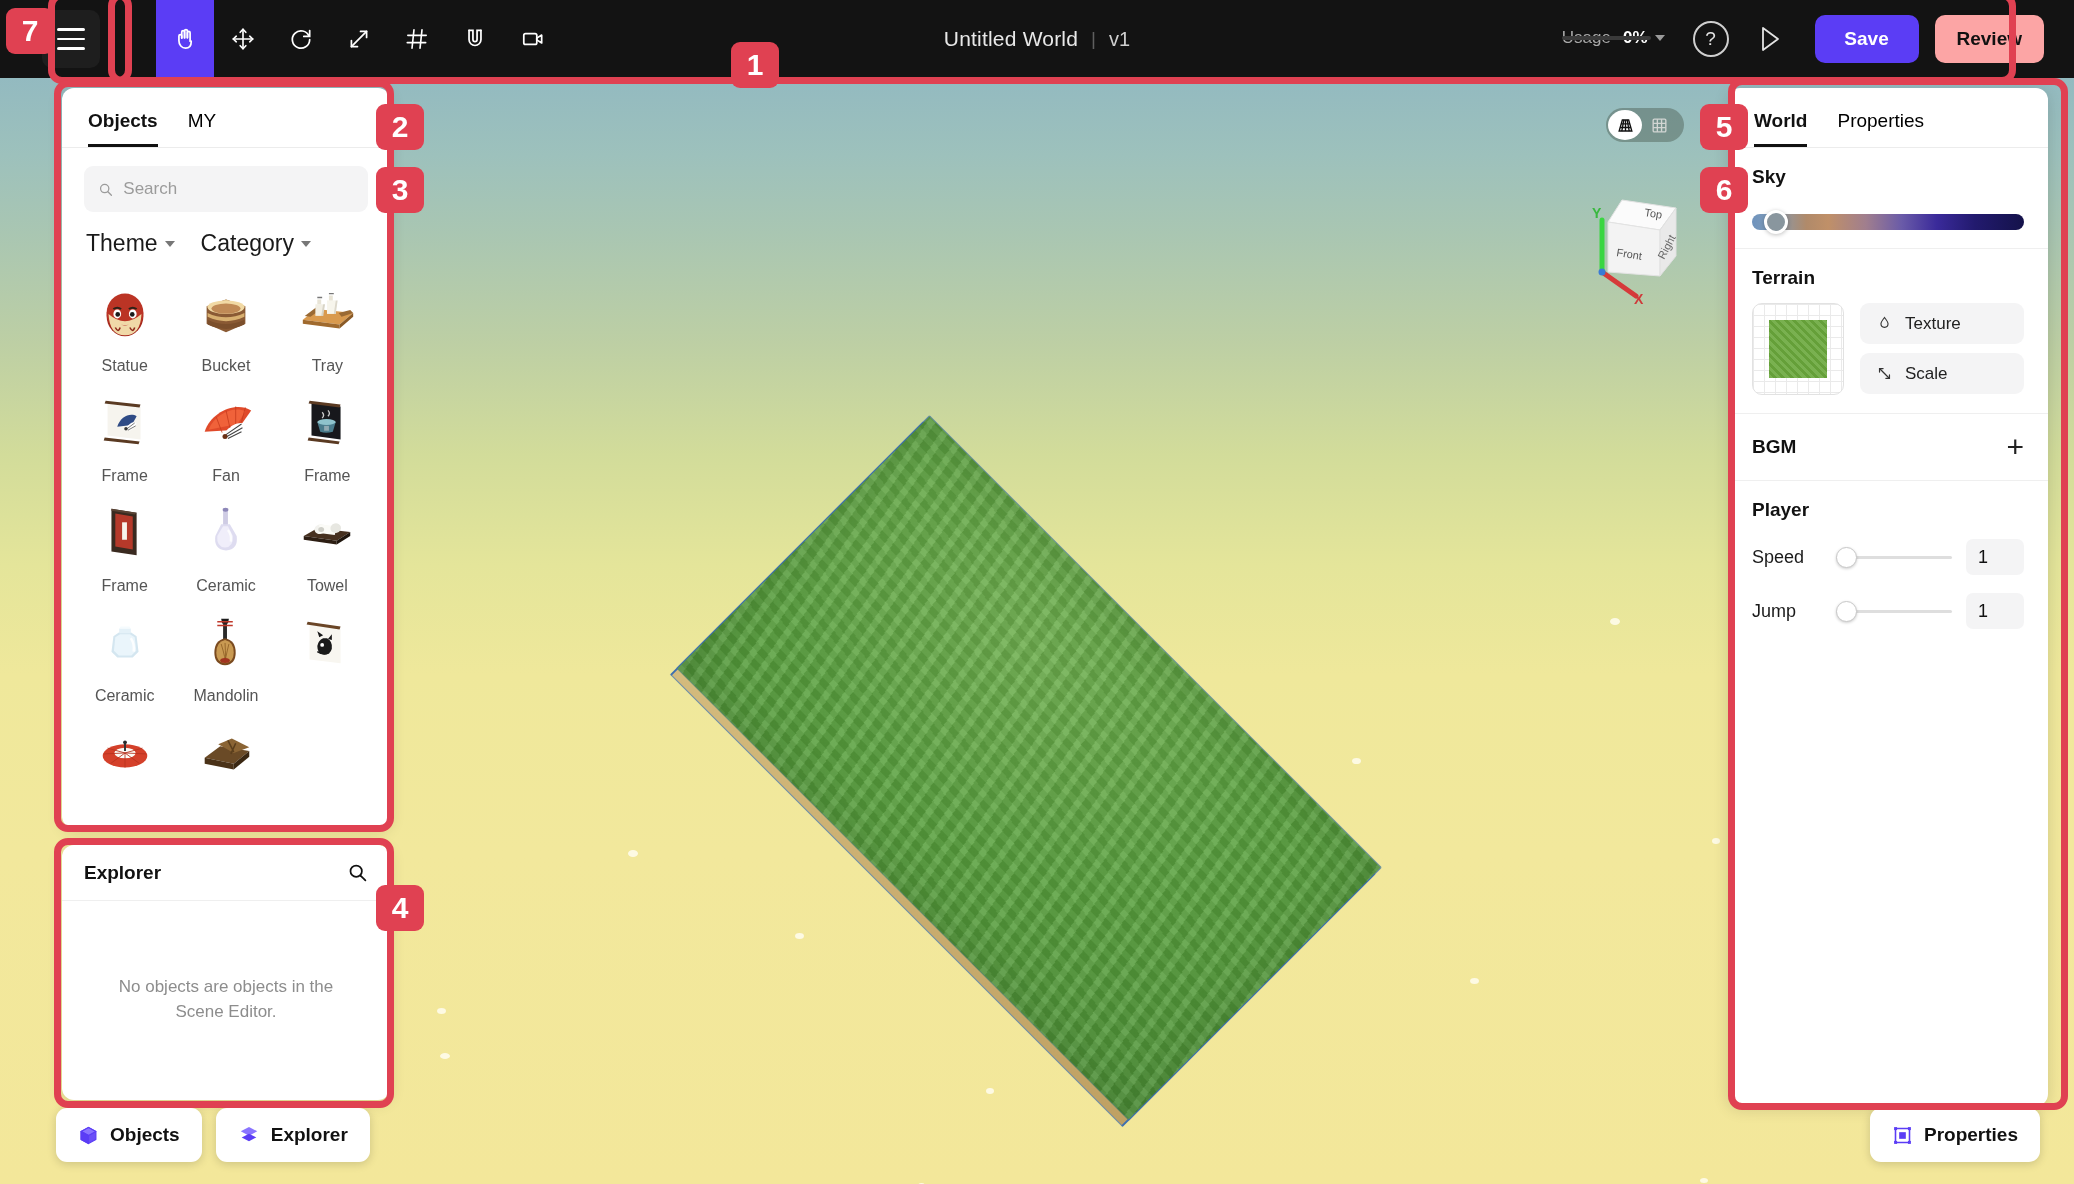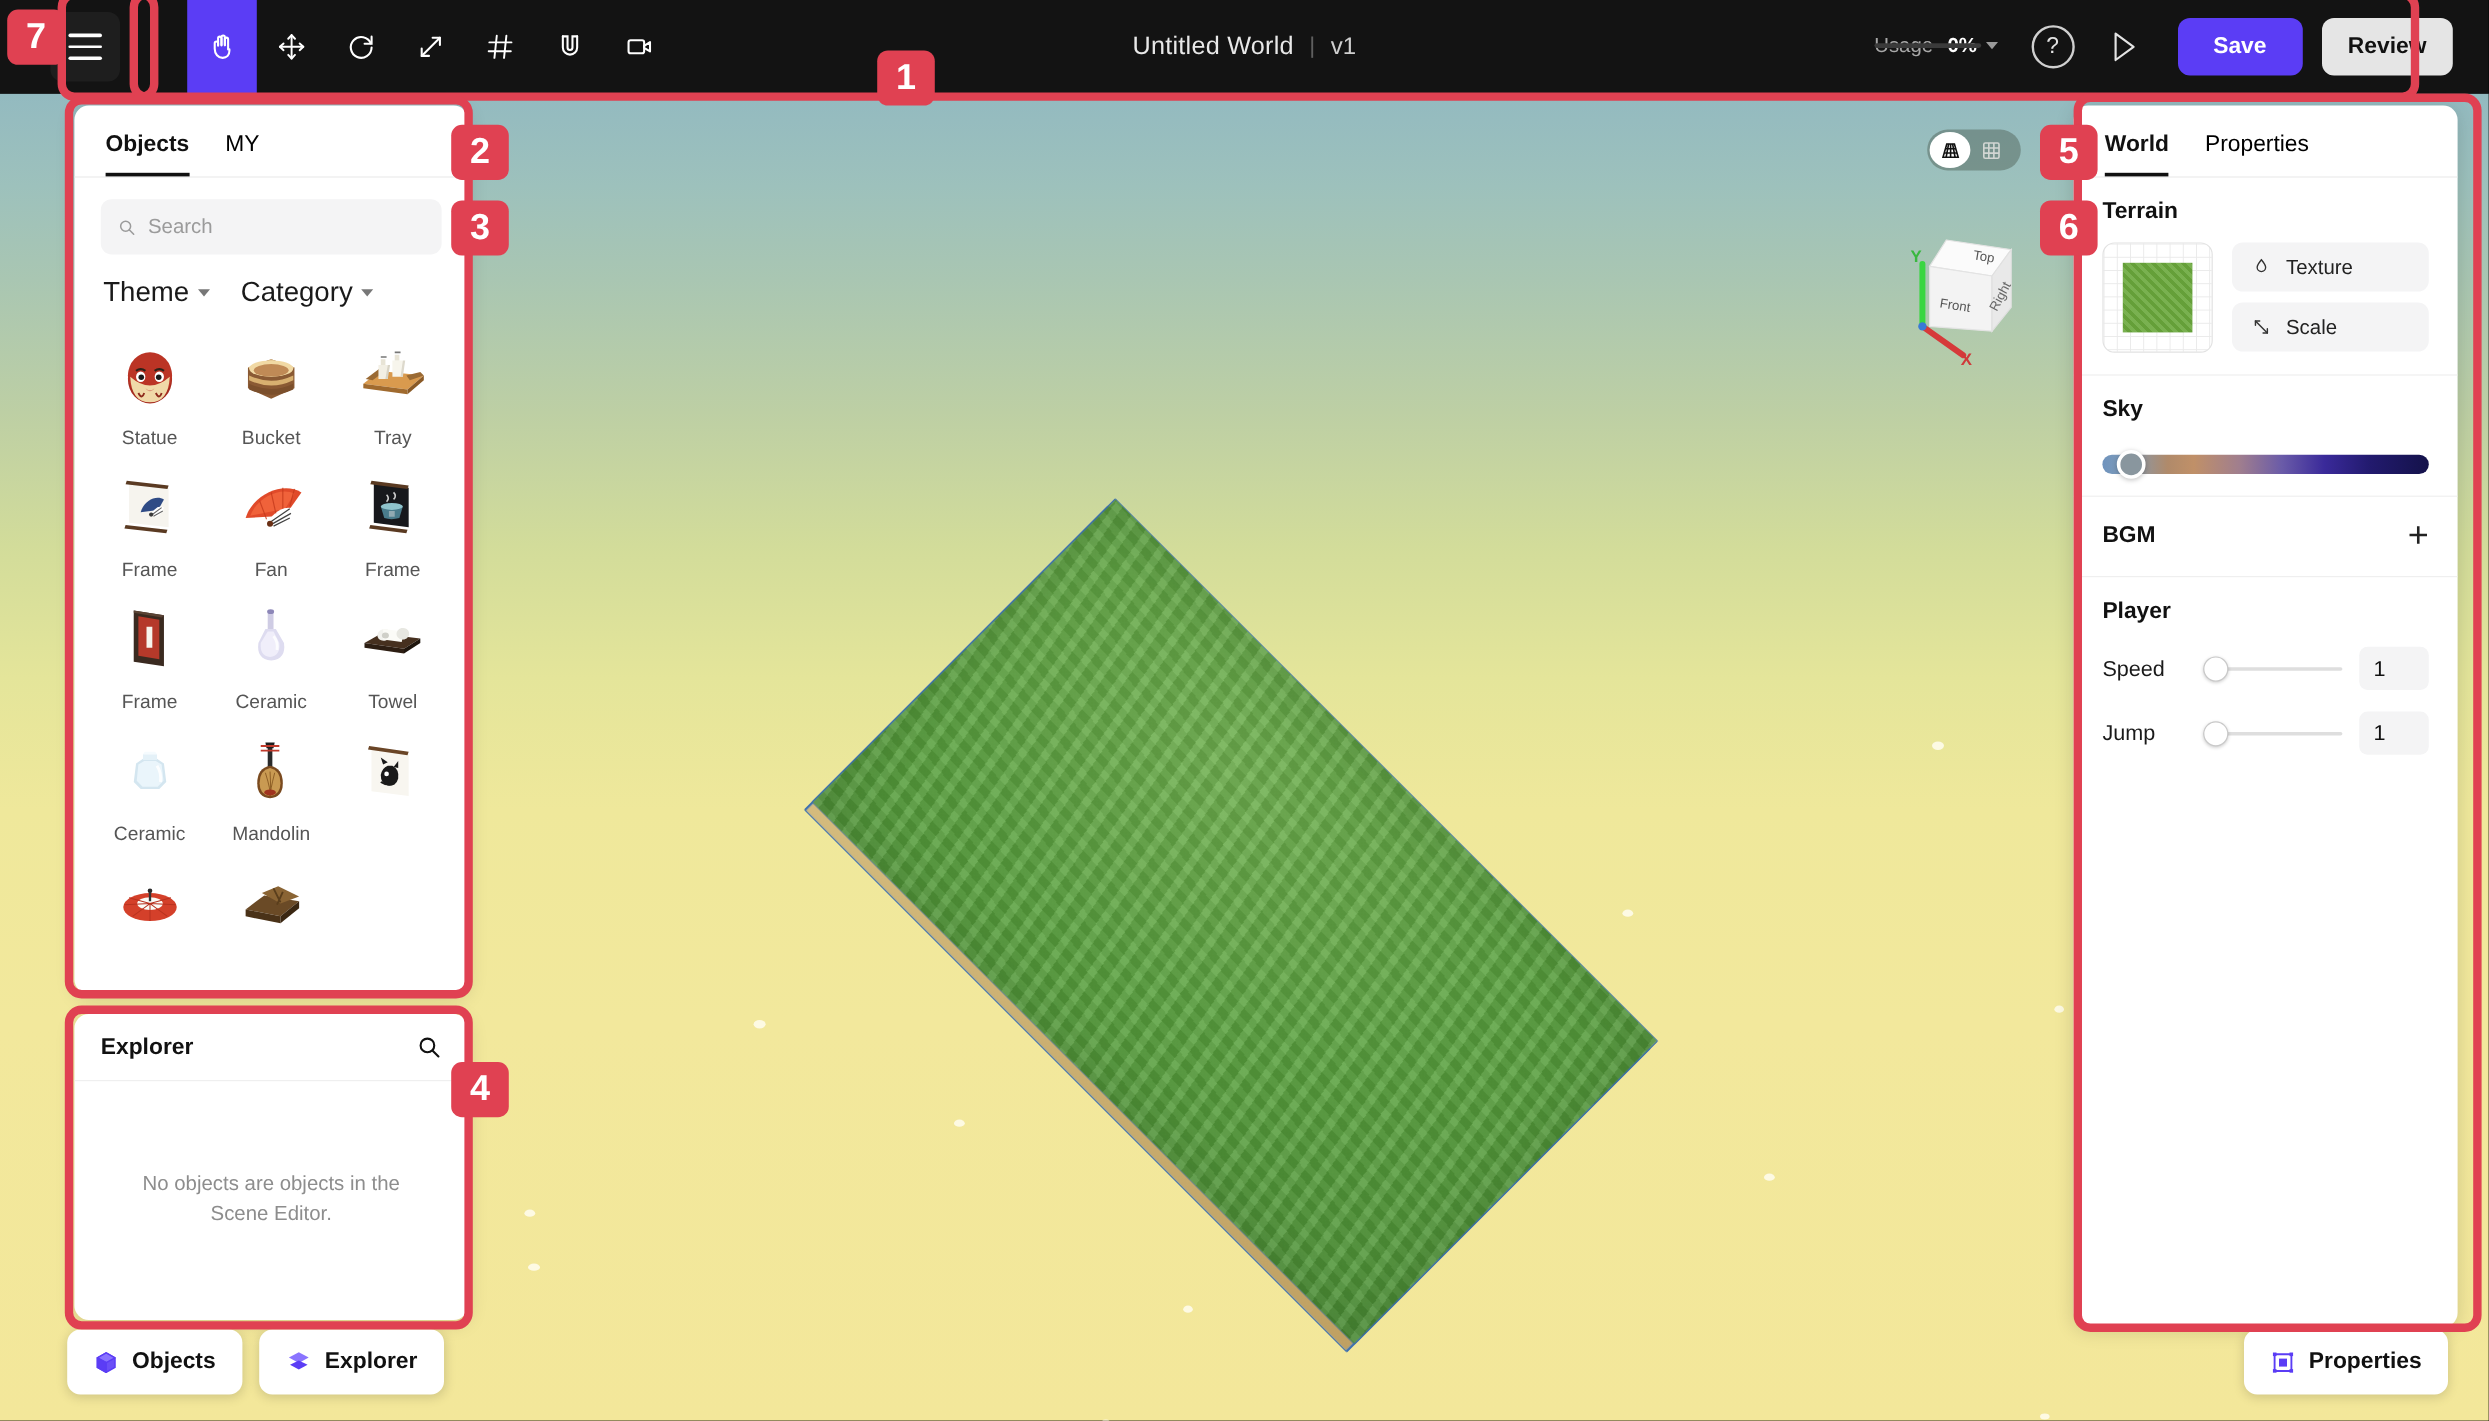--- a/index.html
+++ b/index.html
@@ -112,21 +112,21 @@
     color: #e3e3e3; font-size: 19px; display: flex; align-items: center; justify-content: center;
     cursor: pointer; margin-right: 22px;
   }
   #playbtn { width: 38px; height: 38px; display:flex; align-items:center; justify-content:center; cursor:pointer; margin-right: 26px; }
   .pillbtn {
     height: 48px; min-width: 104px; border-radius: 10px;
     display: flex; align-items: center; justify-content: center;
     font-size: 19px; font-weight: bold; cursor: pointer; padding: 0 22px;
   }
   #save { background: #5b3df5; color: #fff; margin-right: 16px; }
-  #review { background: #e5e5e5; color: #111; text-align: center; }
+  #review { background: #fca5a5; color: #111; text-align: center; }
 
   
   #objects-panel {
     position: absolute; left: 62px; top: 88px;
     width: 328px; height: 740px;
     background: #fff; border-radius: 12px;
     box-shadow: 0 3px 16px rgba(0,0,0,.14);
     overflow: hidden;
   }
   .tabrow { display: flex; gap: 30px; padding: 22px 26px 0 26px; border-bottom: 1px solid #ececec; }
@@ -643,20 +643,27 @@
     <div id="explorer-empty">No objects are objects in the Scene Editor.</div>
   </div>
 
   <div id="world-panel">
     <div class="tabrow">
       <div class="tab active">World</div>
       <div class="tab">Properties</div>
     </div>
 
     <div class="sect">
+      <div class="sect-title">Sky</div>
+      <div id="sky-slider">
+        <div id="sky-knob" style="left: calc(6% - 4px);"></div>
+      </div>
+    </div>
+
+    <div class="sect">
       <div class="sect-title">Terrain</div>
       <div id="terrain-row">
         <div id="terrain-preview">
           <div id="terrain-swatch"></div>
         </div>
         <div class="terrain-btns">
           <div class="tbtn">
             <svg width="17" height="17" viewBox="0 0 24 24" fill="none" stroke="#333" stroke-width="1.6">
               <path d="M12 3.5c3.2 4 5 6.4 5 8.9a5 5 0 0 1-10 0c0-2.5 1.8-4.9 5-8.9z"></path>
             </svg>
@@ -664,27 +671,20 @@
           </div>
           <div class="tbtn">
             <svg width="17" height="17" viewBox="0 0 24 24" fill="none" stroke="#333" stroke-width="1.7" stroke-linecap="round" stroke-linejoin="round">
               <path d="M5 5l14 14"></path>
               <path d="M5 5v5M5 5h5"></path>
               <path d="M19 19h-5M19 19v-5"></path>
             </svg>
             <span>Scale</span>
           </div>
         </div>
-      </div>
-    </div>
-
-    <div class="sect">
-      <div class="sect-title">Sky</div>
-      <div id="sky-slider">
-        <div id="sky-knob" style="left: calc(6% - 4px);"></div>
       </div>
     </div>
 
     <div class="sect" id="bgm-sect">
       <div id="bgm-row">
         <span class="sect-title">BGM</span>
         <span class="plus">+</span>
       </div>
     </div>
 

